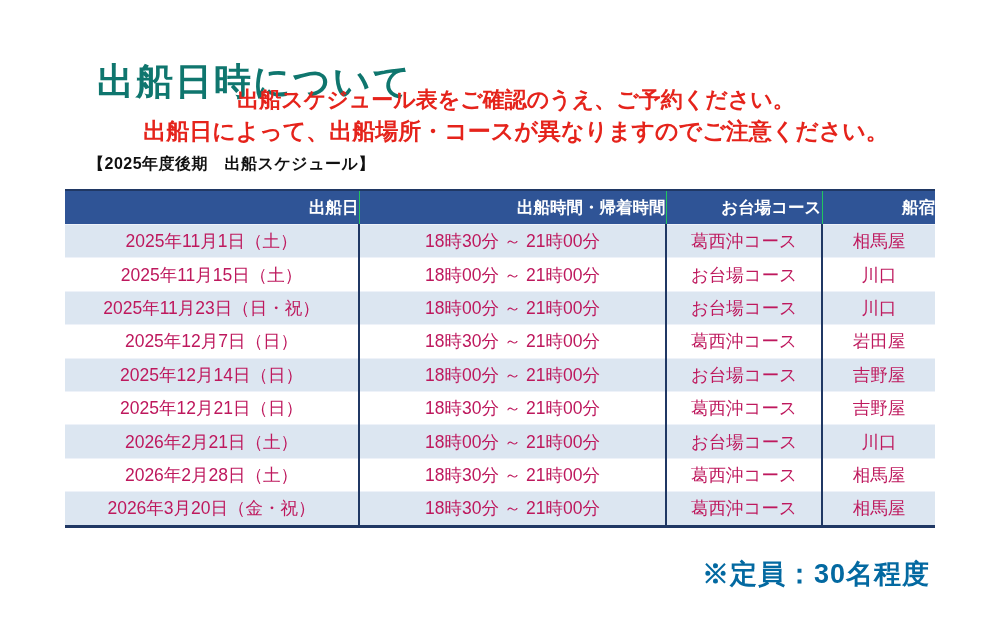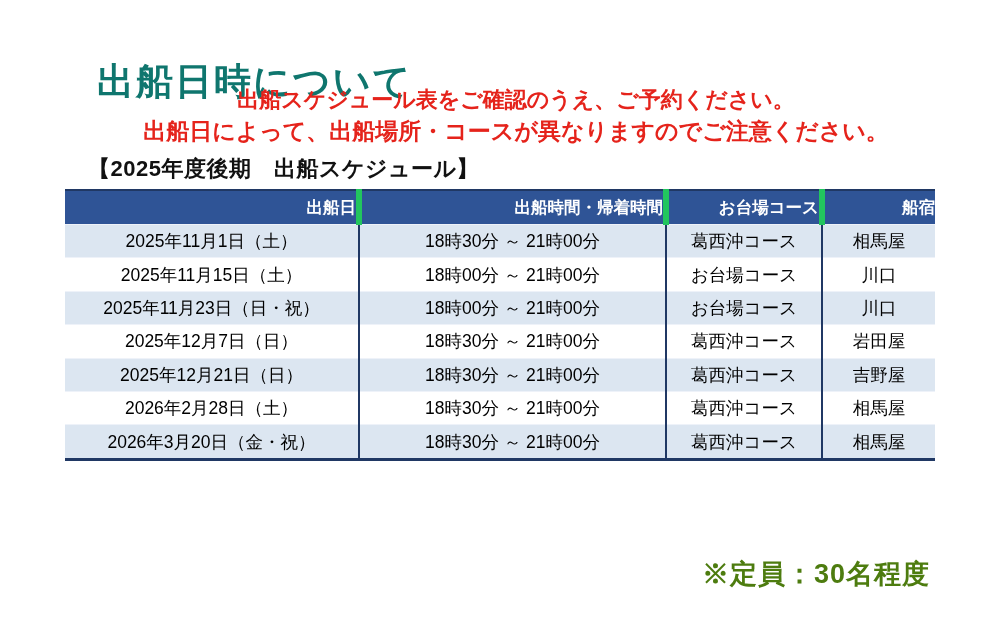--- a/index.html
+++ b/index.html
@@ -30,21 +30,21 @@
     text-align: center;
     color: #e5231b;
     font-weight: bold;
   }
   .notice-line1 { font-size: 22px; line-height: 30px; }
   .notice-line2 { font-size: 23px; line-height: 32px; }
 
   .schedule-heading {
     position: absolute;
     left: 88px; top: 154px;
-    font-size: 22px;
+    font-size: 16px;
     font-weight: bold;
     color: #111111;
     letter-spacing: 0.5px;
   }
 
   .table-wrap {
     position: absolute;
     left: 65px; top: 189px;
     width: 870px;
   }
@@ -63,41 +63,41 @@
   th {
     background: #2f5496;
     color: #ffffff;
     font-size: 16.5px;
     font-weight: bold;
     height: 33px;
     text-align: right;
     vertical-align: middle;
     padding: 0;
   }
-  th + th { border-left: 6px solid #22c55e; }
+  th + th { border-left: 1px solid #22c55e; }
 
   td {
     height: 32.4px;
     text-align: center;
     vertical-align: middle;
     font-size: 17.5px;
-    color: #000000;
+    color: #be185d;
     padding: 0;
     border-top: 1px solid #eef2f9;
   }
   td + td { border-left: 2px solid #203864; }
   tbody tr:nth-child(odd) td  { background: #dce6f1; }
   tbody tr:nth-child(even) td { background: #ffffff; }
 
   .capacity-note {
     position: absolute;
     right: 70px; top: 556px;
     font-size: 27px;
     font-weight: bold;
-    color: #4d7c0f;
+    color: #0369a1;
     letter-spacing: 1px;
   }
 </style>
 </head>
 <body>
 
 <div class="page">
 
   <h1 class="title">出船日時について</h1>
 
@@ -143,24 +143,36 @@
             <td>お台場コース</td>
             <td>川口</td>
           </tr>
           <tr>
             <td>2025年12月7日（日）</td>
             <td>18時30分 ～ 21時00分</td>
             <td>葛西沖コース</td>
             <td>岩田屋</td>
           </tr>
           <tr>
+            <td>2025年12月14日（日）</td>
+            <td>18時00分 ～ 21時00分</td>
+            <td>お台場コース</td>
+            <td>吉野屋</td>
+          </tr>
+          <tr>
             <td>2025年12月21日（日）</td>
             <td>18時30分 ～ 21時00分</td>
             <td>葛西沖コース</td>
             <td>吉野屋</td>
+          </tr>
+          <tr>
+            <td>2026年2月21日（土）</td>
+            <td>18時00分 ～ 21時00分</td>
+            <td>お台場コース</td>
+            <td>川口</td>
           </tr>
           <tr>
             <td>2026年2月28日（土）</td>
             <td>18時30分 ～ 21時00分</td>
             <td>葛西沖コース</td>
             <td>相馬屋</td>
           </tr>
           <tr>
             <td>2026年3月20日（金・祝）</td>
             <td>18時30分 ～ 21時00分</td>

